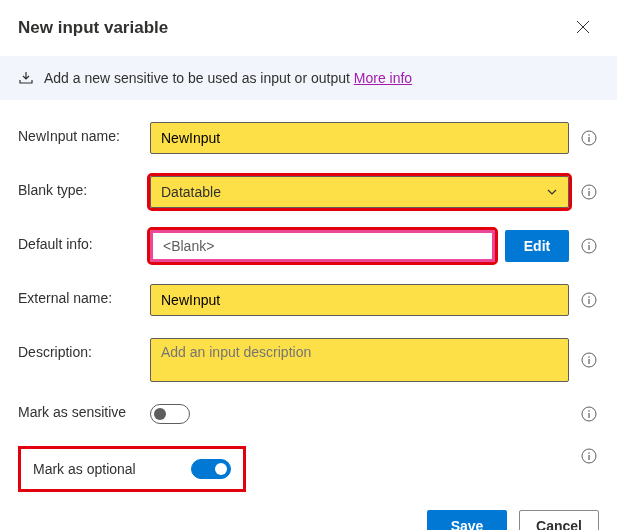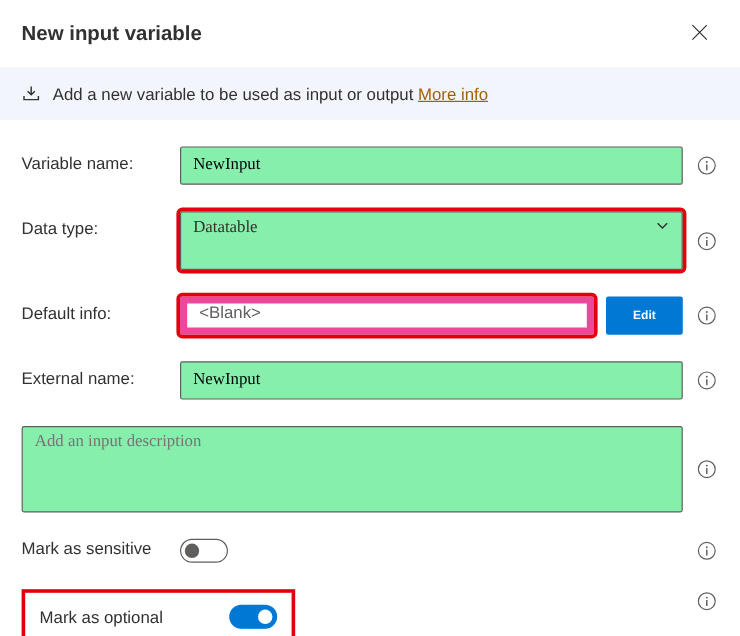--- a/index.html
+++ b/index.html
@@ -25,21 +25,21 @@
       cursor: pointer; border: none; background: transparent;
     }
     .info-banner {
       background: #f2f6fc;
       padding: 14px 18px;
       display: flex;
       align-items: center;
       gap: 10px;
     }
     .info-banner .text { color: #323130; }
-    .info-banner a { color: #a16207; text-decoration: underline; }
+    .info-banner a { color: #a21caf; text-decoration: underline; }
     .form {
       flex: 1;
       padding: 22px 18px 0 18px;
     }
     .row {
       display: flex;
       align-items: flex-start;
       margin-bottom: 22px;
       gap: 12px;
     }
@@ -53,59 +53,59 @@
       display: flex;
       align-items: center;
       gap: 10px;
     }
     .field-wrap .input-area { flex: 1; display: flex; gap: 10px; }
     .text-input, .select, .textarea {
       width: 100%;
       border: 1px solid #605e5c;
       border-radius: 2px;
       padding: 5px 10px;
-      font-family: Liberation Serif, serif;
+      font-family: Liberation Sans, sans-serif;
       font-size: 14px;
-      background: #86efac;
+      background: #fde047;
     }
     .text-input { height: 32px; }
     .select {
-      height: 49px;
+      height: 32px;
       display: flex;
       justify-content: space-between;
-      align-items: flex-start;
+      align-items: center;
       cursor: pointer;
     }
     .chevron svg { display: block; }
     .textarea {
-      height: 72px;
+      height: 44px;
       resize: none;
       color: #605e5c;
     }
     .default-value-box {
       flex: 1;
       height: 32px;
-      border: 6px solid #ec4899;
+      border: 3px solid #ec4899;
       border-radius: 2px;
       padding: 5px 10px;
       display: flex;
-      align-items: flex-end;
+      align-items: flex-start;
       color: #605e5c;
       background: #fff;
     }
     .edit-btn {
       width: 64px;
       height: 32px;
       background: #0078d4;
       color: #fff;
       border: none;
       border-radius: 2px;
       font-weight: 600;
       font-family: inherit;
-      font-size: 10px;
+      font-size: 14px;
       cursor: pointer;
     }
     .info-icon {
       width: 20px; height: 20px; flex-shrink: 0;
       display: flex; align-items: center; justify-content: center;
       cursor: pointer;
     }
     .toggle {
       position: relative;
       width: 40px; height: 20px;
@@ -186,45 +186,45 @@
   </div>
 
   <div class="info-banner">
     <span class="import-icon">
       <svg width="16" height="16" viewBox="0 0 16 16" fill="none">
         <path d="M8 2 V9 M5 6 L8 9 L11 6" stroke="#323130" stroke-width="1.2" fill="none"></path>
         <path d="M2 10 V13 H14 V10" stroke="#323130" stroke-width="1.2" fill="none"></path>
       </svg>
     </span>
     <span class="text">
-      <span>Add a new variable to be used as input or output</span>
+      <span>Add a new sensitive to be used as input or output</span>
       <a href="#">More info</a>
     </span>
   </div>
 
   <div class="form">
 
     <div class="row">
-      <div class="label">Variable name:</div>
+      <div class="label">NewInput name:</div>
       <div class="field-wrap">
         <div class="input-area">
           <input class="text-input" value="NewInput" style="">
         </div>
         <span class="info-icon">
           <svg width="16" height="16" viewBox="0 0 16 16">
               <circle cx="8" cy="8" r="7" stroke="#605e5c" fill="none"></circle>
               <circle cx="8" cy="5" r="0.8" fill="#605e5c"></circle>
               <rect x="7.4" y="7" width="1.2" height="5" fill="#605e5c"></rect>
             </svg>
         </span>
       </div>
     </div>
 
     <div class="row">
-      <div class="label">Data type:</div>
+      <div class="label">Blank type:</div>
       <div class="field-wrap">
         <div class="input-area">
           <div class="select highlight-red">
             <span>Datatable</span>
             <span class="chevron">
               <svg width="12" height="12" viewBox="0 0 12 12">
                   <path d="M2 4 L6 8 L10 4" stroke="#323130" stroke-width="1.2" fill="none"></path>
                 </svg>
             </span>
           </div>
@@ -268,20 +268,21 @@
           <svg width="16" height="16" viewBox="0 0 16 16">
               <circle cx="8" cy="8" r="7" stroke="#605e5c" fill="none"></circle>
               <circle cx="8" cy="5" r="0.8" fill="#605e5c"></circle>
               <rect x="7.4" y="7" width="1.2" height="5" fill="#605e5c"></rect>
             </svg>
         </span>
       </div>
     </div>
 
     <div class="row">
+      <div class="label">Description:</div>
       <div class="field-wrap">
         <div class="input-area">
           <textarea class="textarea" placeholder="Add an input description" style=""></textarea>
         </div>
         <span class="info-icon">
           <svg width="16" height="16" viewBox="0 0 16 16">
               <circle cx="8" cy="8" r="7" stroke="#605e5c" fill="none"></circle>
               <circle cx="8" cy="5" r="0.8" fill="#605e5c"></circle>
               <rect x="7.4" y="7" width="1.2" height="5" fill="#605e5c"></rect>
             </svg>

